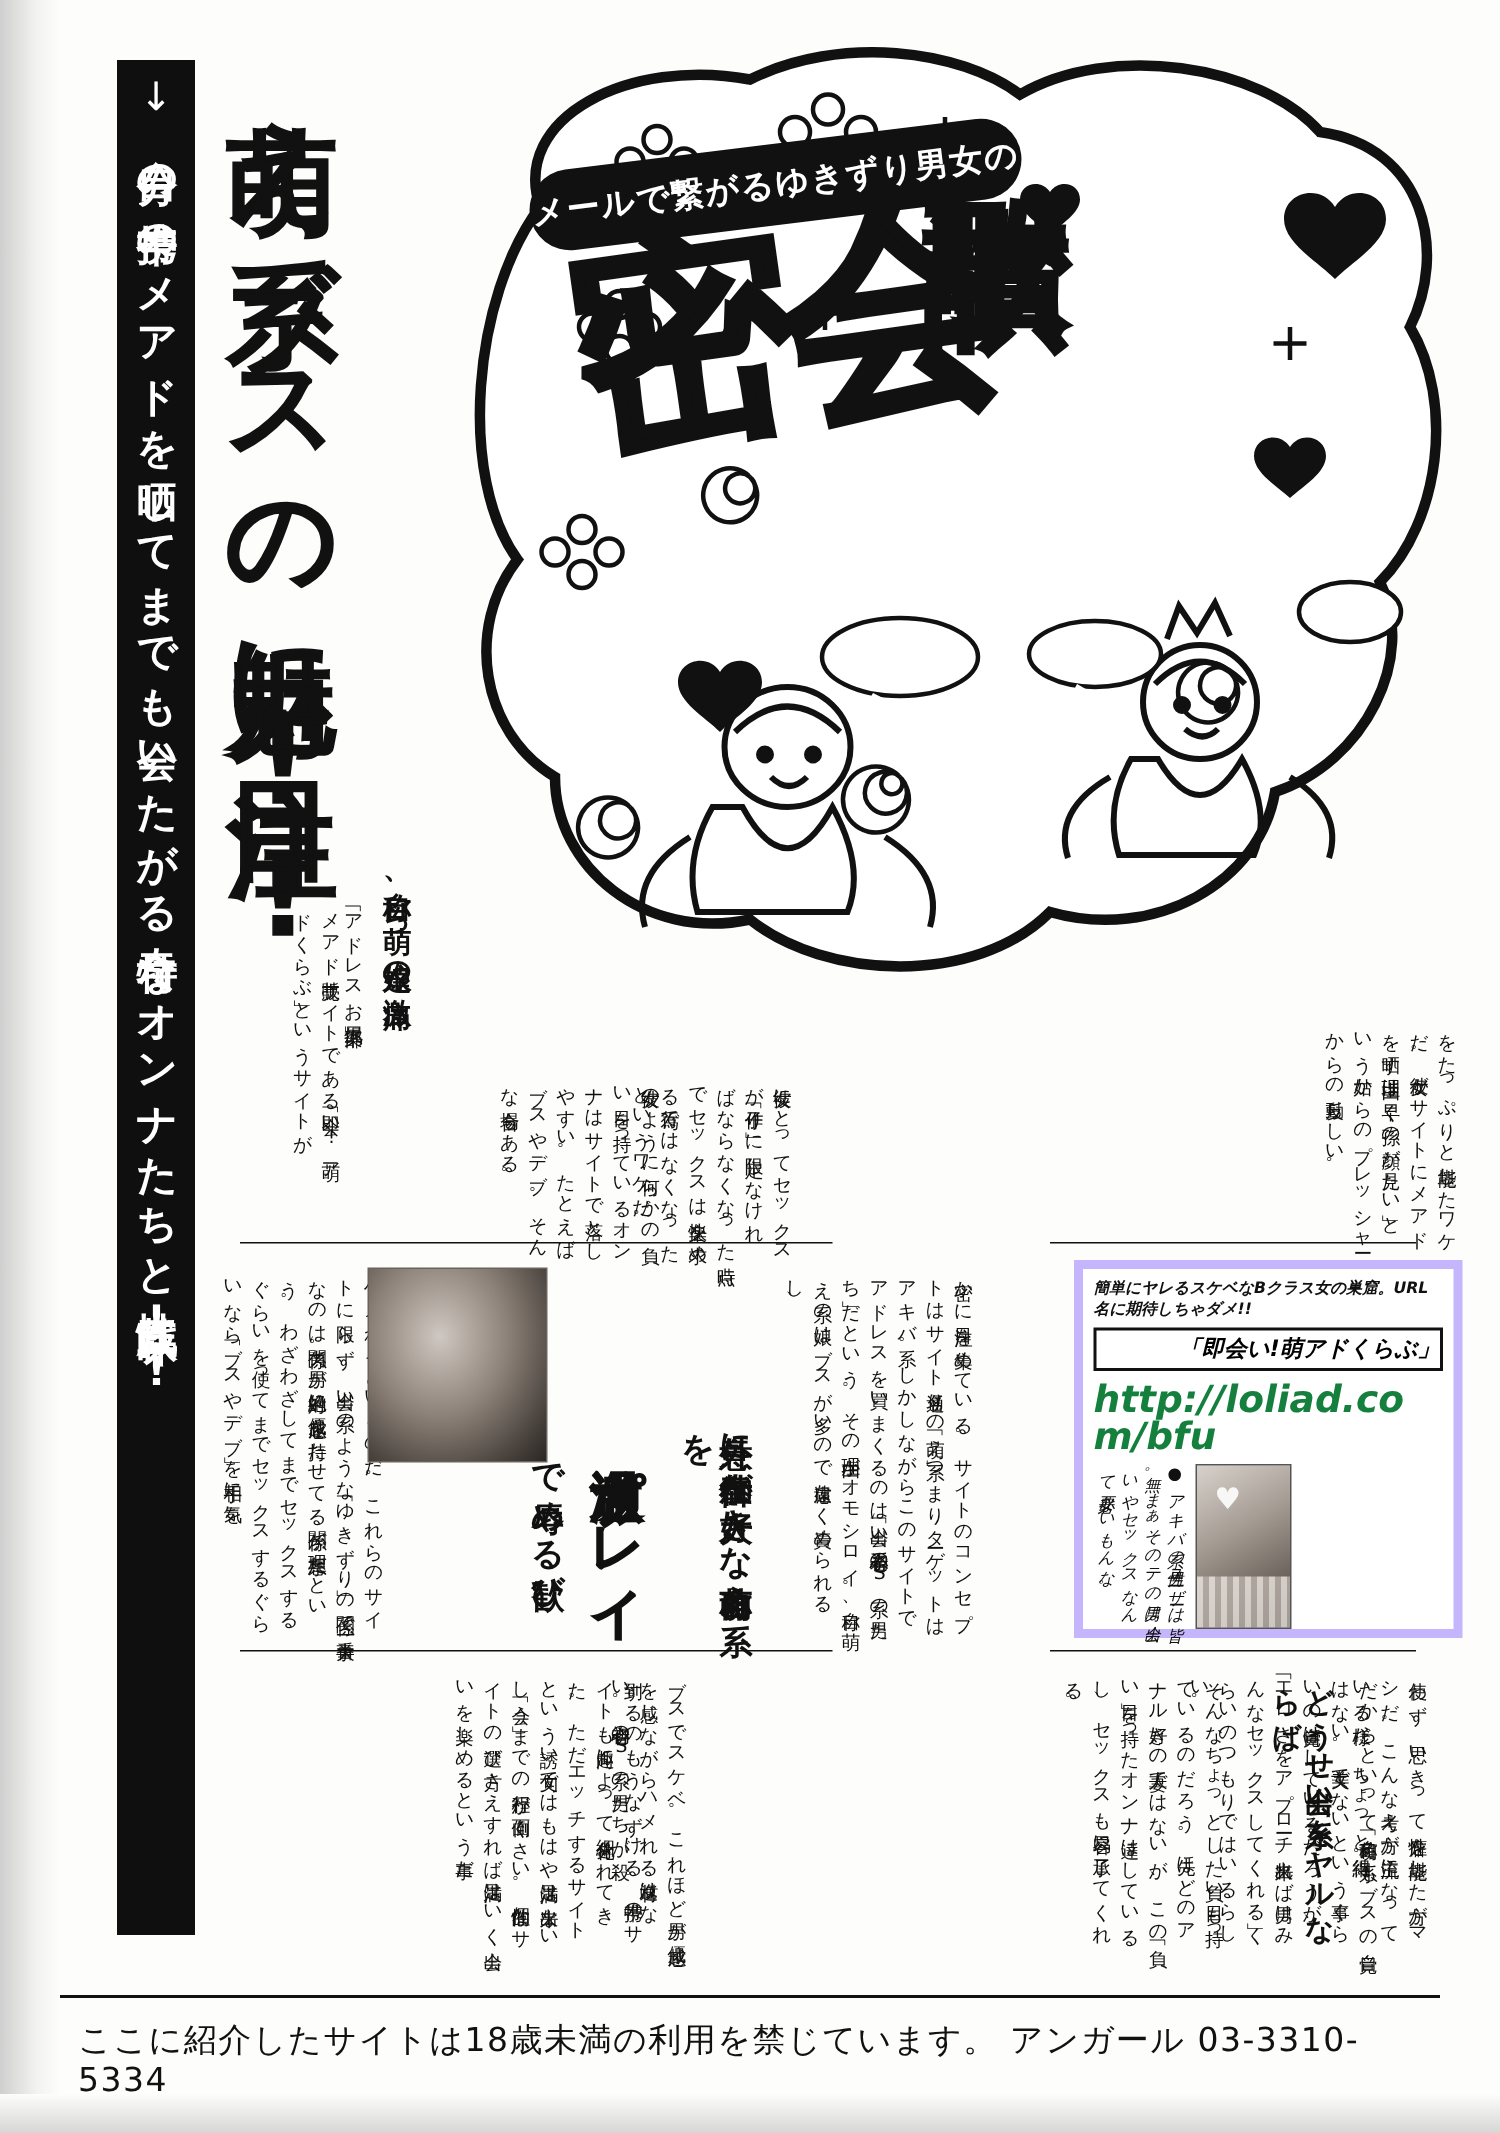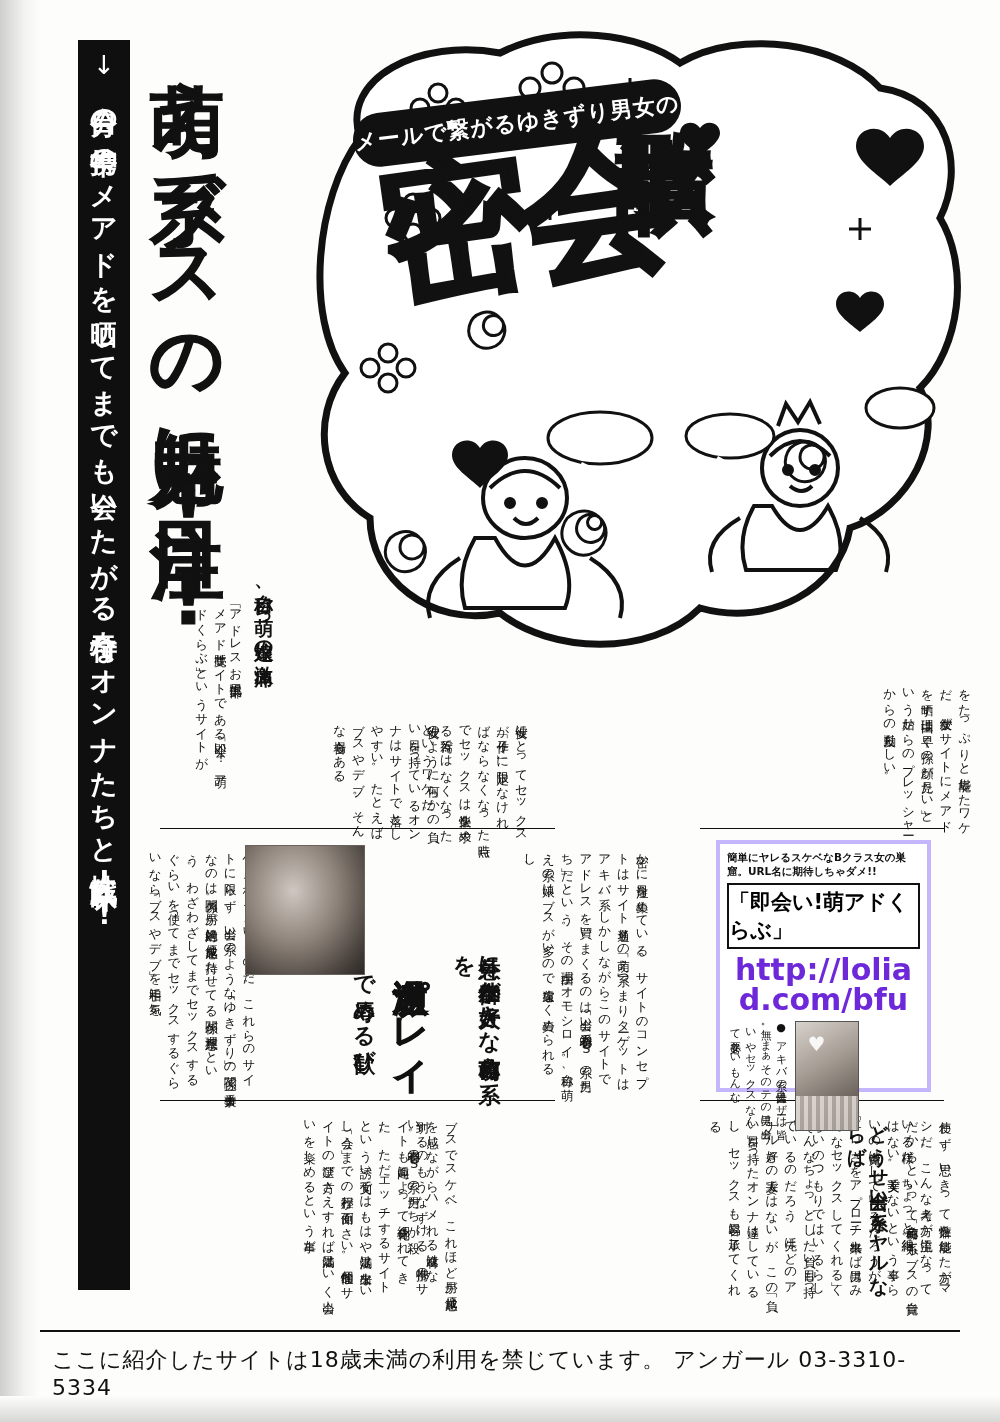--- a/index.html
+++ b/index.html
@@ -182,50 +182,50 @@
     font-weight: bold;
     color: #111;
     line-height: 1.15;
   }
 
   
   .adbox {
     position: absolute;
     top: 840px;
     left: 716px;
-    width: 215px;
+    width: 259px;
     height: 252px;
-    border: 4px solid #c4b5fd;
+    border: 6px solid #c4b5fd;
     box-sizing: border-box;
     padding: 6px 7px;
     background: #fff;
+    font-style: italic;
   }
   .ad-lead {
     font-size: 10.5px;
     line-height: 1.35;
     font-weight: bold;
     color: #111;
   }
   .ad-title {
     margin-top: 5px;
     border: 2px solid #111;
-    text-align: left;
-    font-size: 21px;
+    text-align: right;
+    font-size: 15px;
     font-weight: bold;
     padding: 3px 0;
   }
   .ad-url {
     margin-top: 6px;
-    font-size: 30px;
+    font-size: 25px;
     font-weight: bold;
     line-height: 1.0;
-    color: #6d28d9;
+    color: #15803d;
     font-family: "DejaVu Sans", "Liberation Sans", sans-serif;
     word-break: break-all;
-    text-align: center;
   }
   .ad-bottom {
     display: flex;
     margin-top: 6px;
   }
   .ad-note {
     writing-mode: vertical-rl;
     text-orientation: upright;
     font-size: 11px;
     line-height: 1.4;

